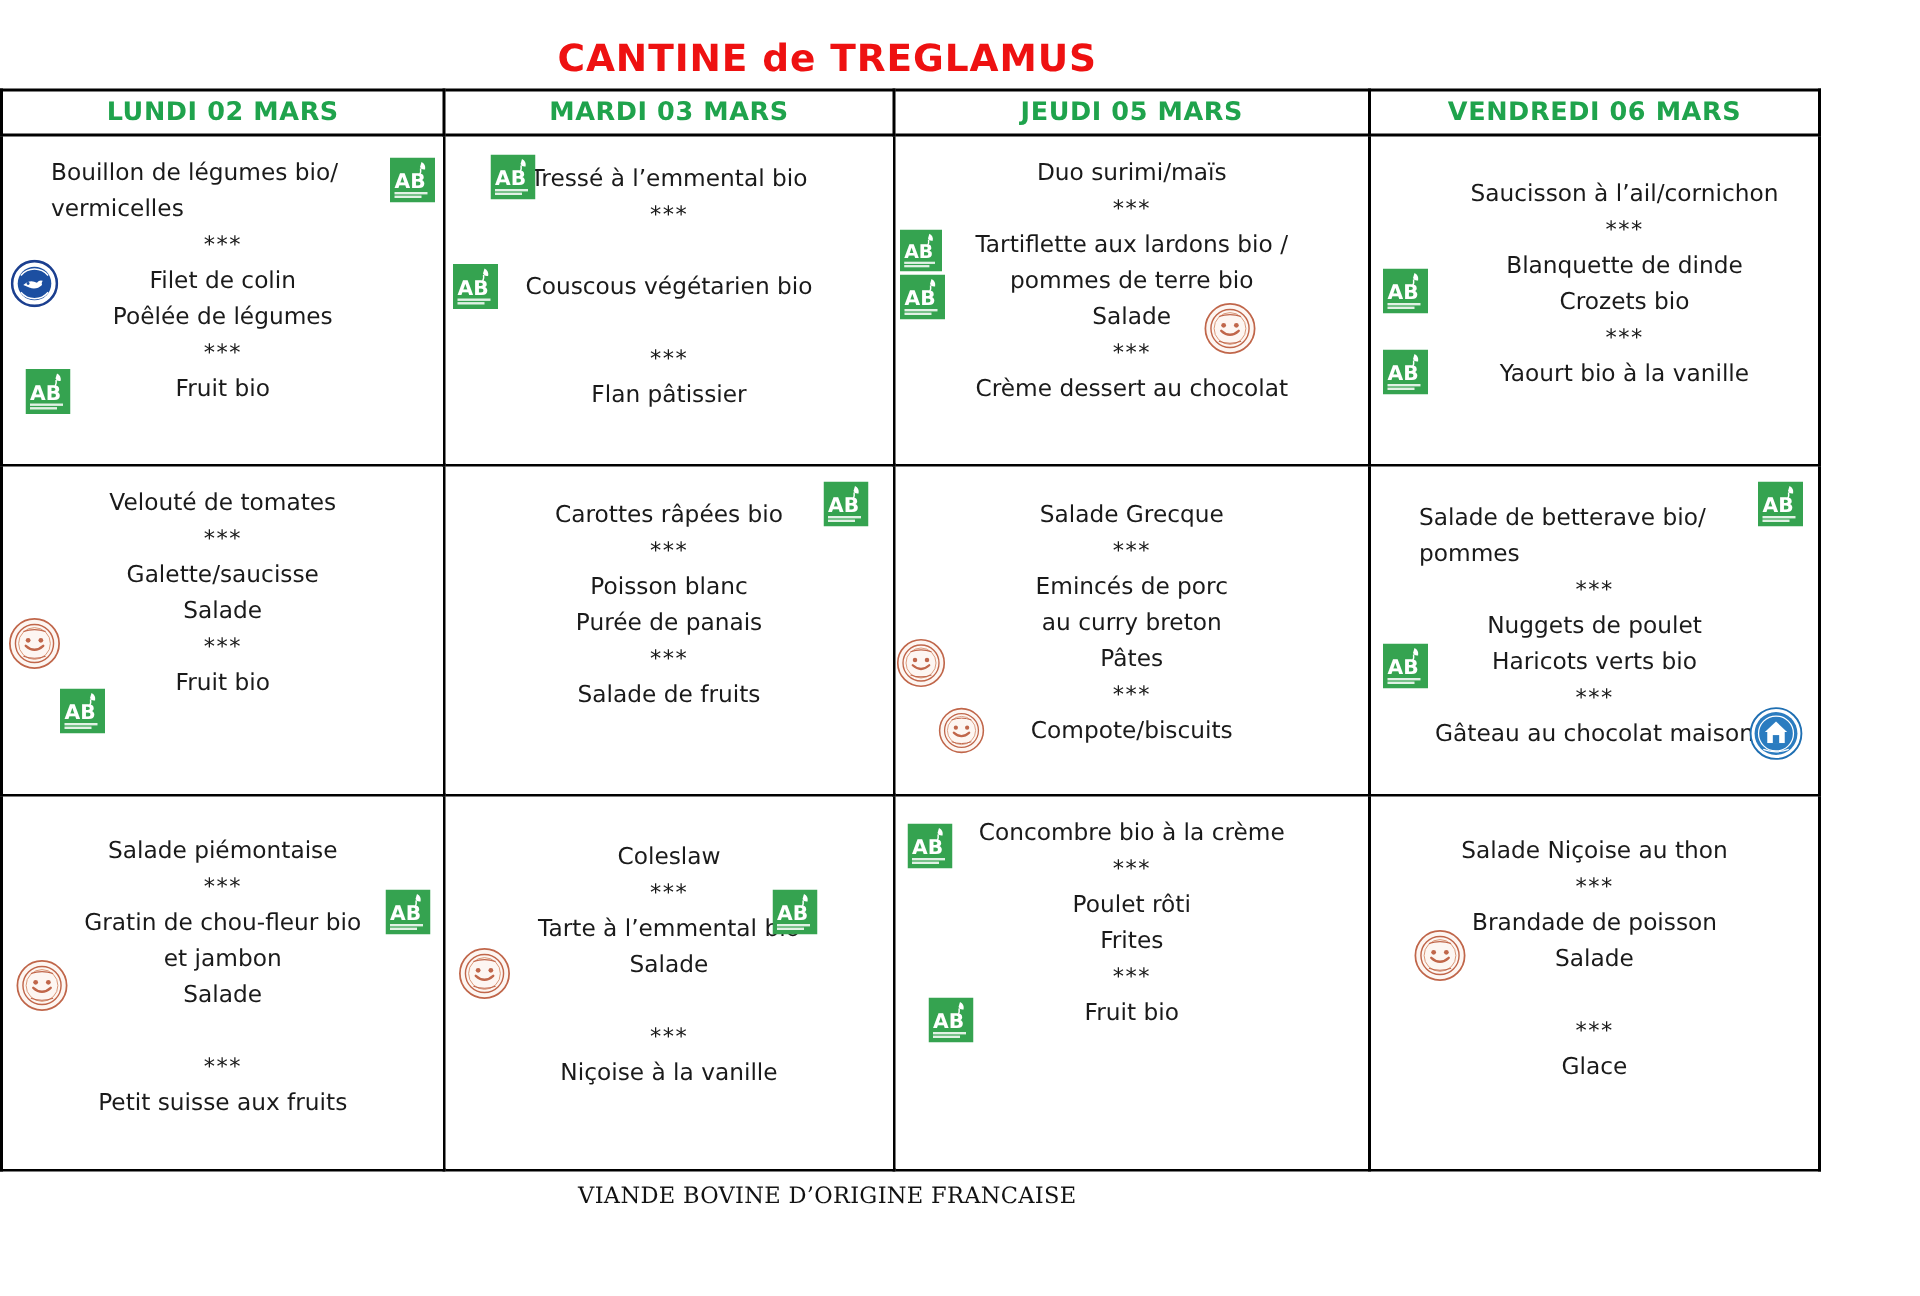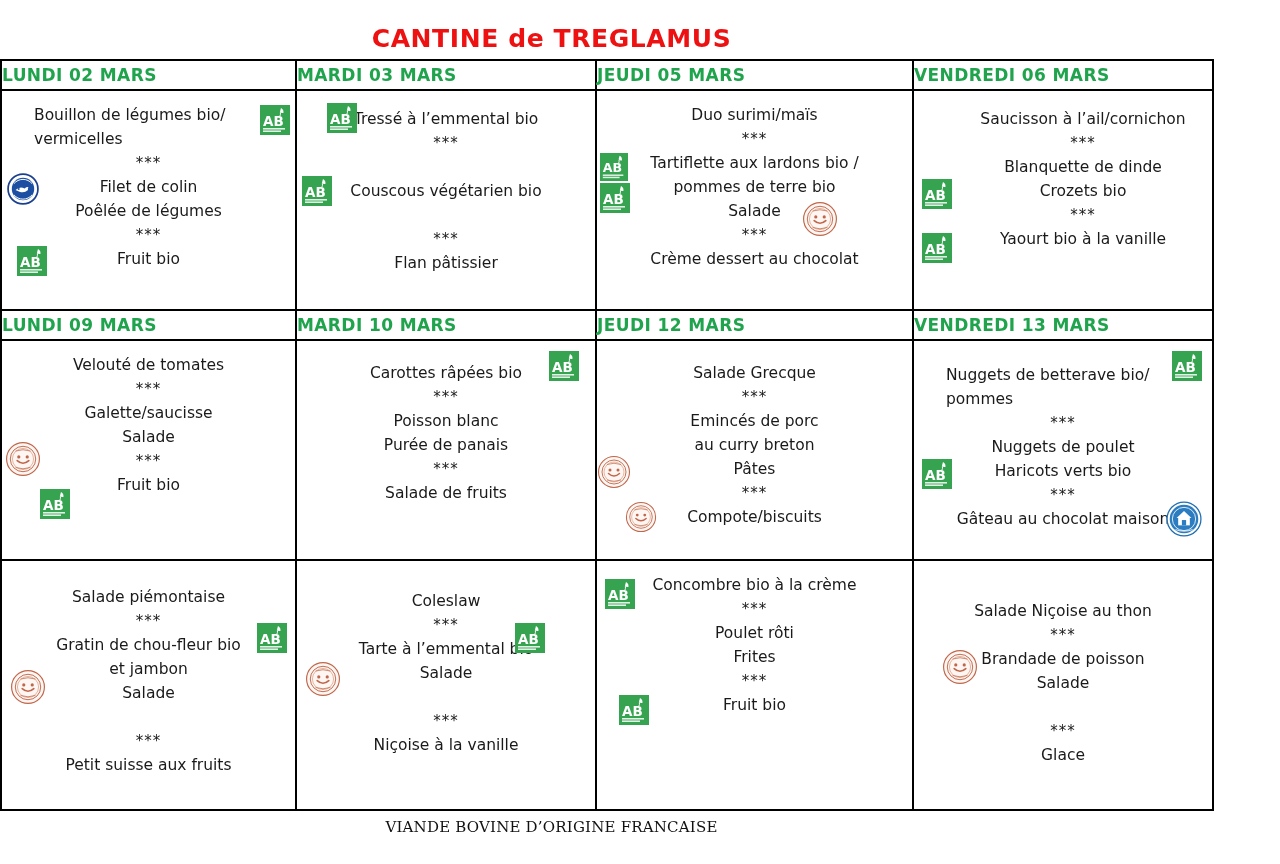--- a/index.html
+++ b/index.html
@@ -46,21 +46,21 @@
     table-layout: fixed;
   }
   .menu-table td {
     border: 2px solid #000000;
     vertical-align: top;
     padding: 0;
   }
 
   .day-header {
     height: 28px;
-    text-align: left;
+    text-align: center;
     vertical-align: middle !important;
     color: #1fa34c;
     font-family: "DejaVu Sans", sans-serif;
     font-size: 17px;
     font-weight: bold;
     letter-spacing: 0.4px;
     white-space: nowrap;
   }
 
   .menu-cell {
@@ -256,21 +256,21 @@
                 <circle cx="17" cy="17" r="10" fill="none" stroke="#d79272" stroke-width="0.6"></circle>
                 <circle cx="13" cy="15" r="1.5" fill="#c0664a"></circle>
                 <circle cx="21" cy="15" r="1.5" fill="#c0664a"></circle>
                 <path d="M11.5 18.5 q5.5 5 11 0" stroke="#c0664a" stroke-width="1.5" fill="none" stroke-linecap="round"></path>
                 <path d="M10 9.5 q7 -2.5 14 0" stroke="#c0664a" stroke-width="0.7" fill="none"></path>
                 <path d="M10 25 q7 2.5 14 0" stroke="#c0664a" stroke-width="0.7" fill="none"></path>
               </svg>
             </span>
           </td>
           <td class="menu-cell">
-            <div class="menu-lines" style="padding-top: 16px; margin-left: 40px;">
+            <div class="menu-lines" style="padding-top: 26px; margin-left: 40px;">
               <span class="menu-line">Saucisson à l’ail/cornichon</span>
               <span class="menu-line sep">***</span>
               <span class="menu-line">Blanquette de dinde</span>
               <span class="menu-line">Crozets bio</span>
               <span class="menu-line sep">***</span>
               <span class="menu-line">Yaourt bio à la vanille</span>
             </div>
             <span class="logo" style="left: 8px; top: 88px;">
               <svg width="30" height="30" viewBox="0 0 30 30">
                 <rect x="0" y="0" width="30" height="30" fill="#35a350"></rect>
@@ -285,26 +285,20 @@
               <svg width="30" height="30" viewBox="0 0 30 30">
                 <rect x="0" y="0" width="30" height="30" fill="#35a350"></rect>
                 <path d="M21 3 q3 1.5 2.4 5 q-2.6 .4 -3.4 -1.6 z" fill="#ffffff"></path>
                 <path d="M20.4 7.2 q.4 2.4 -.6 4.2" stroke="#ffffff" stroke-width="1" fill="none"></path>
                 <text x="3" y="20.5" font-family="DejaVu Sans, sans-serif" font-size="13.5" font-weight="bold" fill="#ffffff">AB</text>
                 <rect x="3" y="23" width="22" height="1.6" fill="#ffffff" opacity="0.85"></rect>
                 <rect x="3" y="25.4" width="18" height="1.6" fill="#ffffff" opacity="0.85"></rect>
               </svg>
             </span>
           </td>
-        </tr>
-        <tr>
-          <td class="day-header">LUNDI 09 MARS</td>
-          <td class="day-header">MARDI 10 MARS</td>
-          <td class="day-header">JEUDI 12 MARS</td>
-          <td class="day-header">VENDREDI 13 MARS</td>
         </tr>
         <tr>
           <td class="menu-cell">
             <div class="menu-lines" style="">
               <span class="menu-line">Velouté de tomates</span>
               <span class="menu-line sep">***</span>
               <span class="menu-line">Galette/saucisse</span>
               <span class="menu-line">Salade</span>
               <span class="menu-line sep">***</span>
               <span class="menu-line">Fruit bio</span>
@@ -382,21 +376,21 @@
                 <circle cx="13" cy="15" r="1.5" fill="#c0664a"></circle>
                 <circle cx="21" cy="15" r="1.5" fill="#c0664a"></circle>
                 <path d="M11.5 18.5 q5.5 5 11 0" stroke="#c0664a" stroke-width="1.5" fill="none" stroke-linecap="round"></path>
                 <path d="M10 9.5 q7 -2.5 14 0" stroke="#c0664a" stroke-width="0.7" fill="none"></path>
                 <path d="M10 25 q7 2.5 14 0" stroke="#c0664a" stroke-width="0.7" fill="none"></path>
               </svg>
             </span>
           </td>
           <td class="menu-cell">
             <div class="menu-lines" style="padding-top: 22px;">
-              <span class="menu-line indent-left">Nuggets de betterave bio/</span>
+              <span class="menu-line indent-left">Salade de betterave bio/</span>
               <span class="menu-line indent-left">pommes</span>
               <span class="menu-line sep">***</span>
               <span class="menu-line">Nuggets de poulet</span>
               <span class="menu-line">Haricots verts bio</span>
               <span class="menu-line sep">***</span>
               <span class="menu-line">Gâteau au chocolat maison</span>
             </div>
             <span class="logo" style="left: 258px; top: 10px;">
               <svg width="30" height="30" viewBox="0 0 30 30">
                 <rect x="0" y="0" width="30" height="30" fill="#35a350"></rect>
@@ -522,21 +516,21 @@
                 <rect x="0" y="0" width="30" height="30" fill="#35a350"></rect>
                 <path d="M21 3 q3 1.5 2.4 5 q-2.6 .4 -3.4 -1.6 z" fill="#ffffff"></path>
                 <path d="M20.4 7.2 q.4 2.4 -.6 4.2" stroke="#ffffff" stroke-width="1" fill="none"></path>
                 <text x="3" y="20.5" font-family="DejaVu Sans, sans-serif" font-size="13.5" font-weight="bold" fill="#ffffff">AB</text>
                 <rect x="3" y="23" width="22" height="1.6" fill="#ffffff" opacity="0.85"></rect>
                 <rect x="3" y="25.4" width="18" height="1.6" fill="#ffffff" opacity="0.85"></rect>
               </svg>
             </span>
           </td>
           <td class="menu-cell tall">
-            <div class="menu-lines" style="padding-top: 38px;">
+            <div class="menu-lines" style="padding-top: 24px;">
               <span class="menu-line">Salade Niçoise au thon</span>
               <span class="menu-line sep">***</span>
               <span class="menu-line">Brandade de poisson</span>
               <span class="menu-line">Salade</span>
               <span class="menu-line blank"></span>
               <span class="menu-line sep">***</span>
               <span class="menu-line">Glace</span>
             </div>
             <span class="logo" style="left: 28px; top: 88px;">
               <svg width="36" height="36" viewBox="0 0 34 34">

